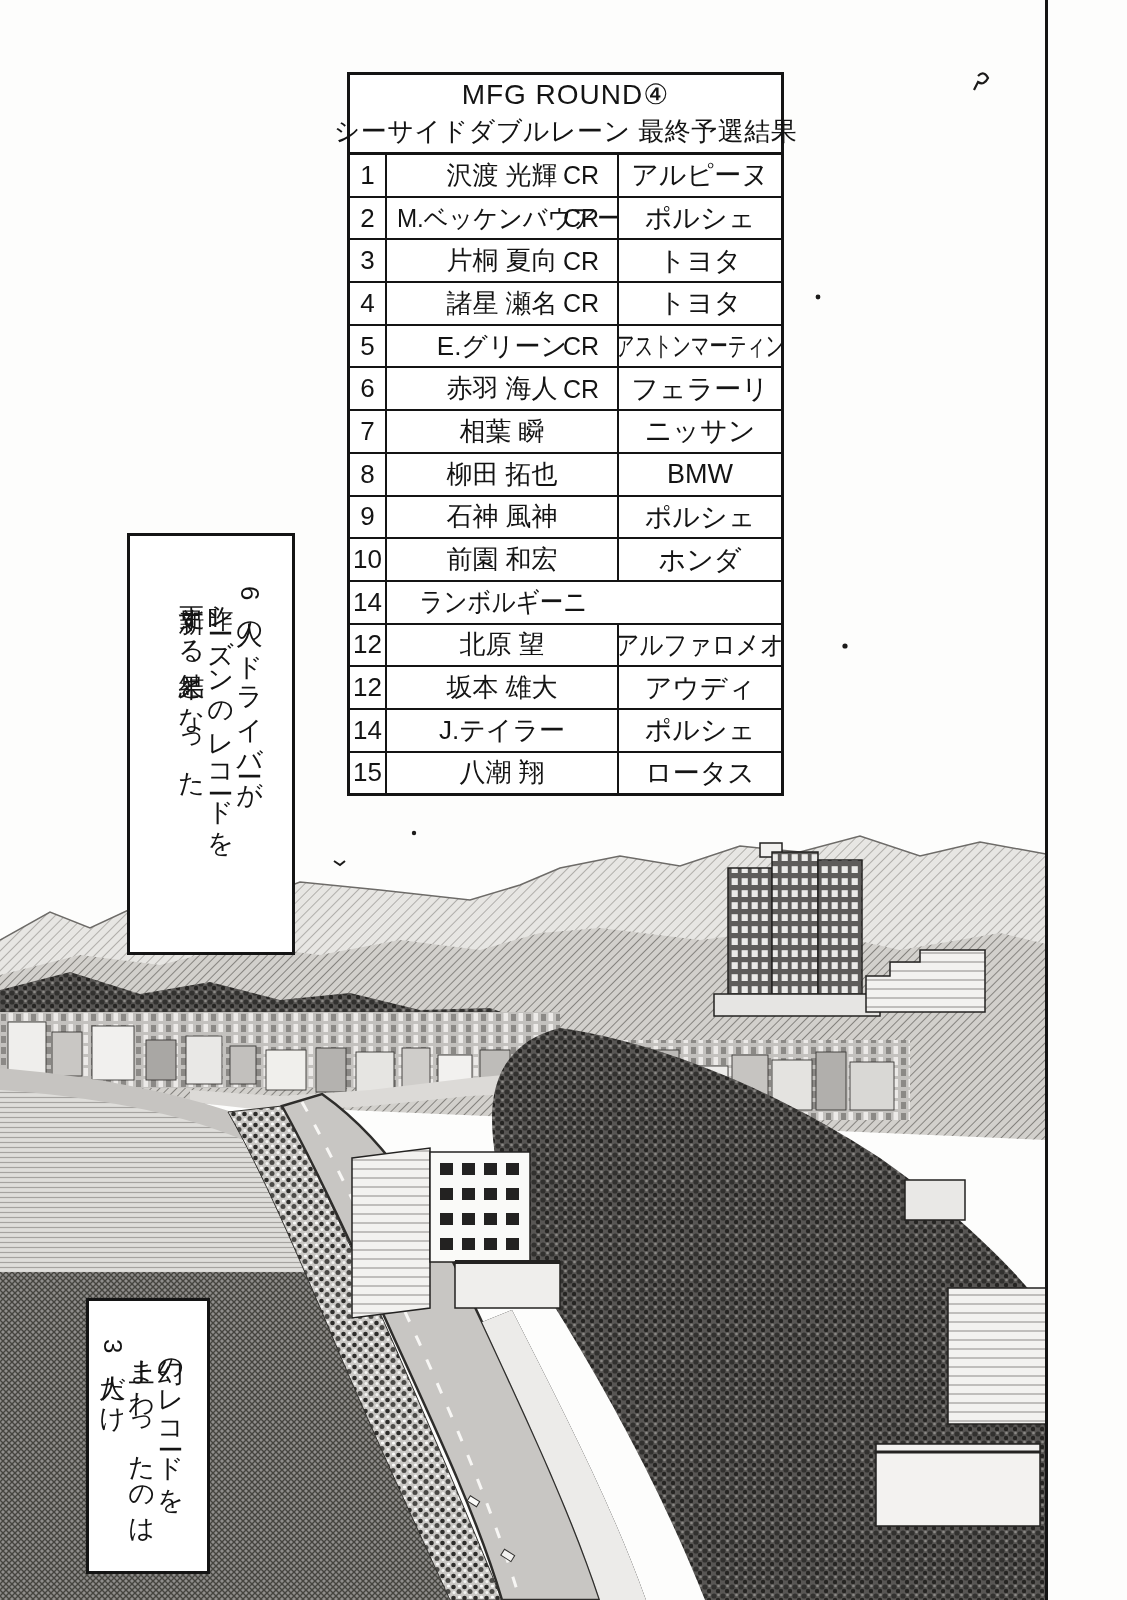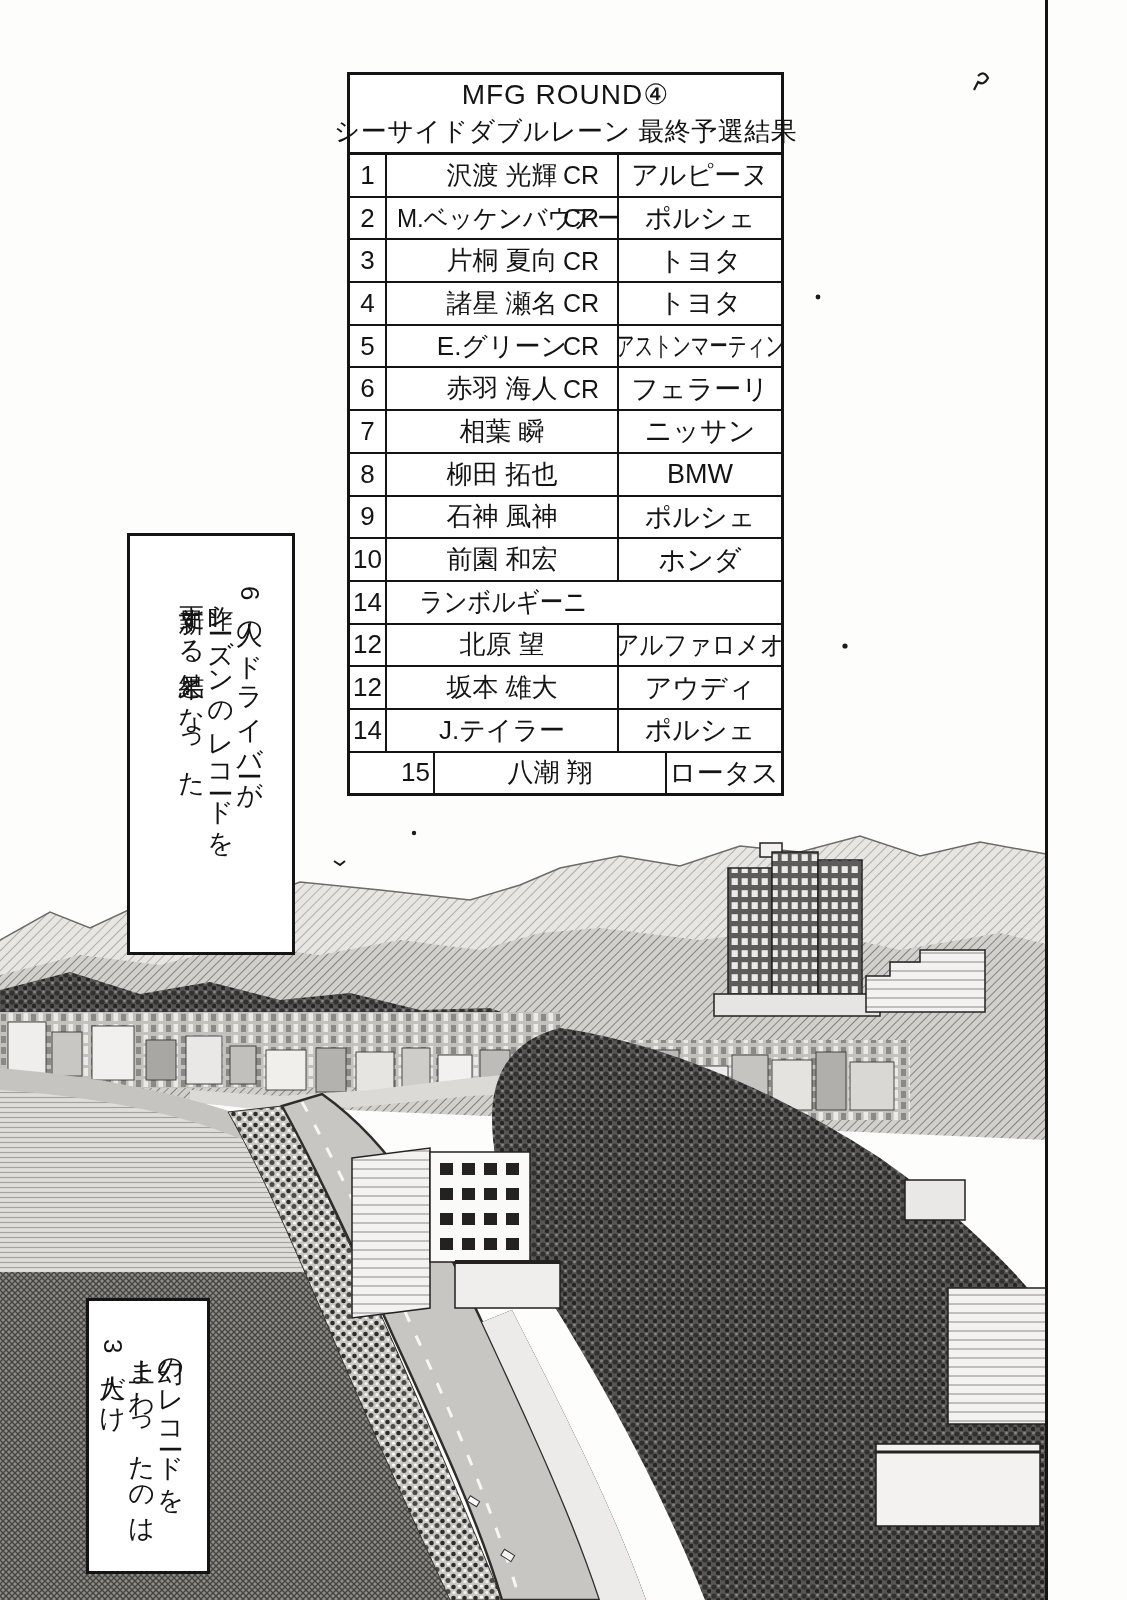--- a/index.html
+++ b/index.html
@@ -15,21 +15,21 @@
     position:absolute;left:347px;top:72px;width:437px;
     background:#fff;border:3px solid #141414;box-sizing:border-box;z-index:5;
   }
   .thead{
     height:77px;border-bottom:3px solid #141414;
     display:flex;flex-direction:column;justify-content:center;align-items:center;gap:3px;
   }
   .thead .t1{font-size:28px;letter-spacing:1px;}
   .thead .t2{font-size:26px;letter-spacing:0.5px;white-space:nowrap;}
   .t-row{display:grid;grid-template-columns:37px 232px 1fr;height:40.7px;border-bottom:2px solid #141414;}
-  .t-row:last-child{border-bottom:none;margin-left:48px;}
+  .t-row:last-child{border-bottom:none;}
   .c{display:flex;align-items:center;justify-content:center;overflow:hidden;}
   .c.rank{border-right:2.5px solid #141414;font-size:26px;}
   .c.name{border-right:2.5px solid #141414;position:relative;font-size:26px;text-align:center;}
   .c.name .nm{white-space:nowrap;max-width:226px;}
   .c.name .cr{position:absolute;right:18px;top:50%;transform:translateY(-50%);font-size:25px;}
   .c.car{font-size:27px;white-space:nowrap;}
   .fit{display:inline-block;white-space:nowrap;}
 
   
   .caption{

